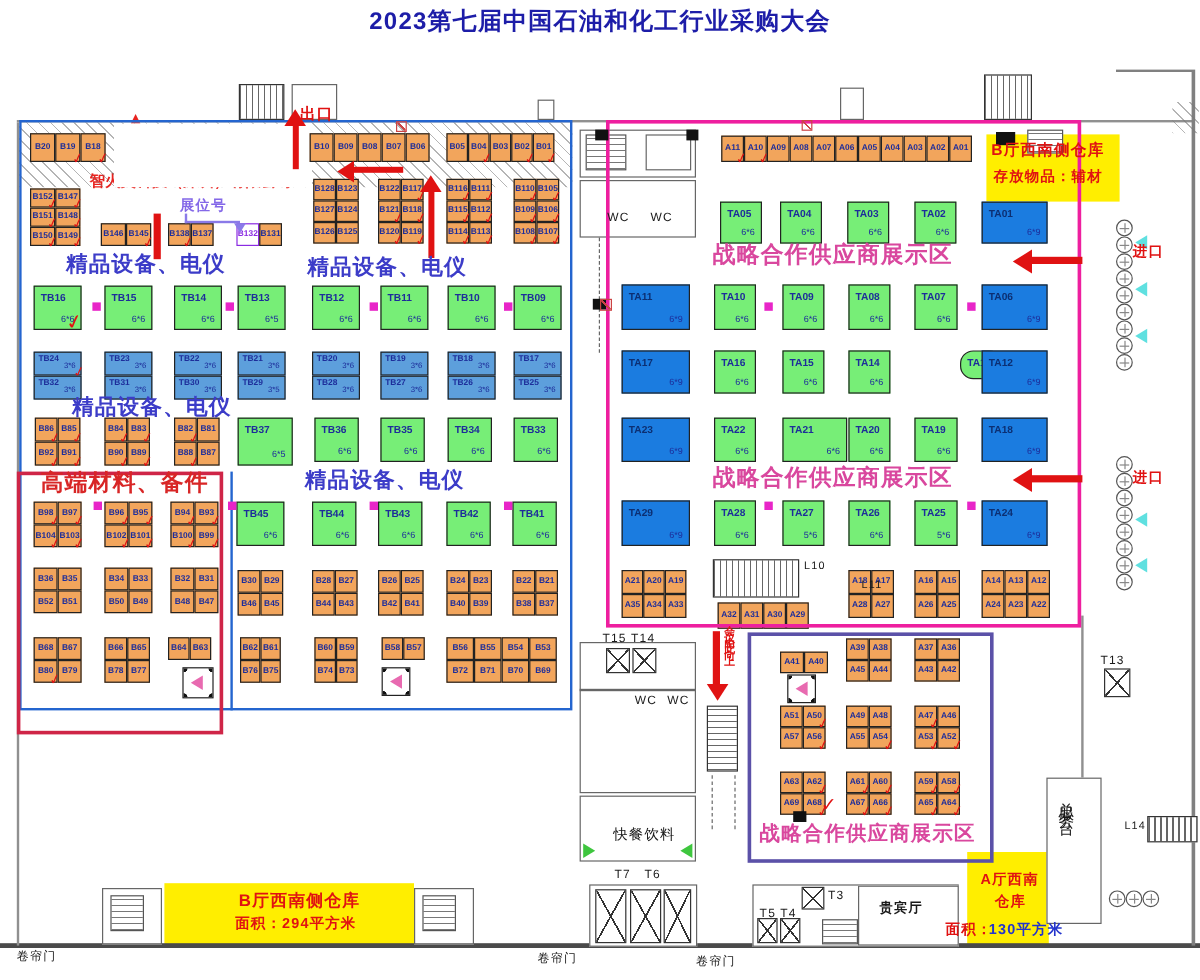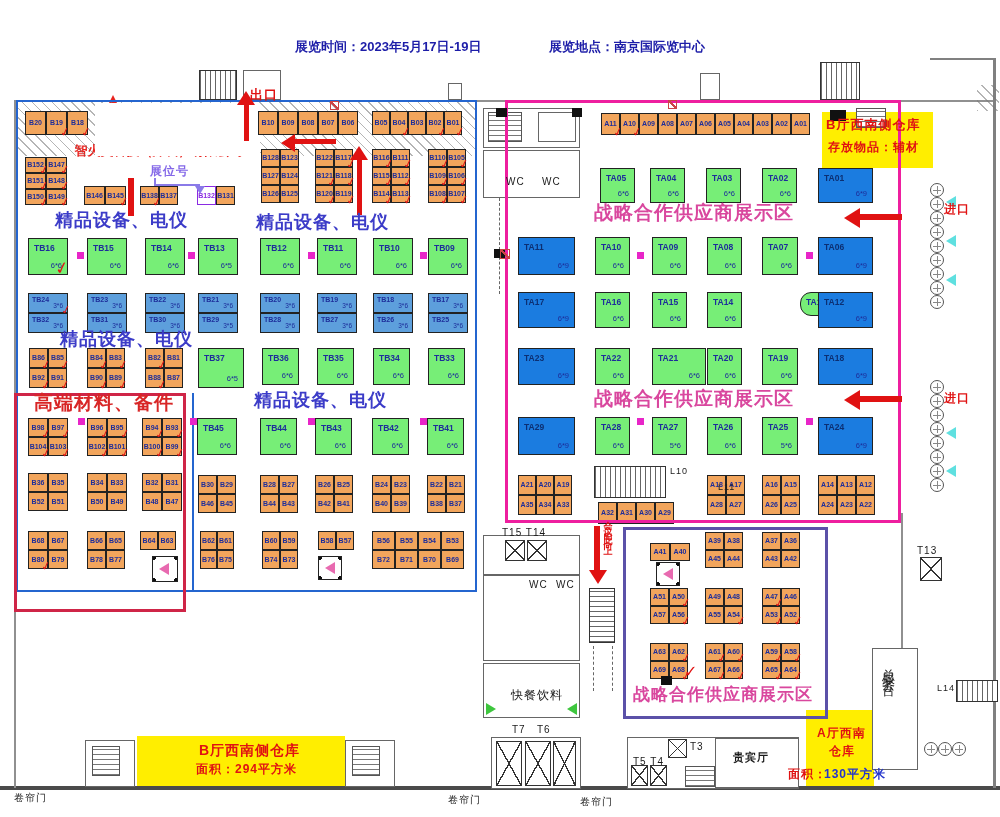--- a/index.html
+++ b/index.html
@@ -54,24 +54,21 @@
     radial-gradient(circle at 100% 0,#111 3px,transparent 3.5px),
     radial-gradient(circle at 0 100%,#111 3px,transparent 3.5px),
     radial-gradient(circle at 100% 100%,#111 3px,transparent 3.5px)}
   .rdm{position:absolute;border:1px solid #cc4444;background:linear-gradient(45deg,transparent 42%,#cc4444 42% 58%,transparent 58%)}
   .tri{position:absolute;width:0;height:0}
 </style>
 </head>
 <body>
 
 <div id="plan">
-  <div class="subs">
-    <span>展览时间：2023年5月17日-19日</span>
-    <span>展览地点：南京国际览中心</span>
-  </div>
+  <div class="title">2023第七届中国石油和化工行业采购大会</div>
   <div class="logo">
     <span class="flame"></span>
     <span>inzoc</span><sup>®</sup>
   </div>
   <div class="company">智火奕科技（深圳）有限公司</div>
 <div class="hatch" style="left: 16px; top: 102px; width: 461px; height: 54px;"></div>
     <div class="fill" style="left: 95px; top: 103px; width: 165px; height: 53px; background: rgb(255, 255, 255);"></div>
     <div class="fill" style="left: 822px; top: 112px; width: 111px; height: 56px; background: rgb(255, 238, 0);"></div>
     <div class="fill" style="left: 137px; top: 736px; width: 208px; height: 52px; background: rgb(255, 238, 0);"></div>
     <div class="fill" style="left: 806px; top: 710px; width: 68px; height: 77px; background: rgb(255, 238, 0);"></div>

